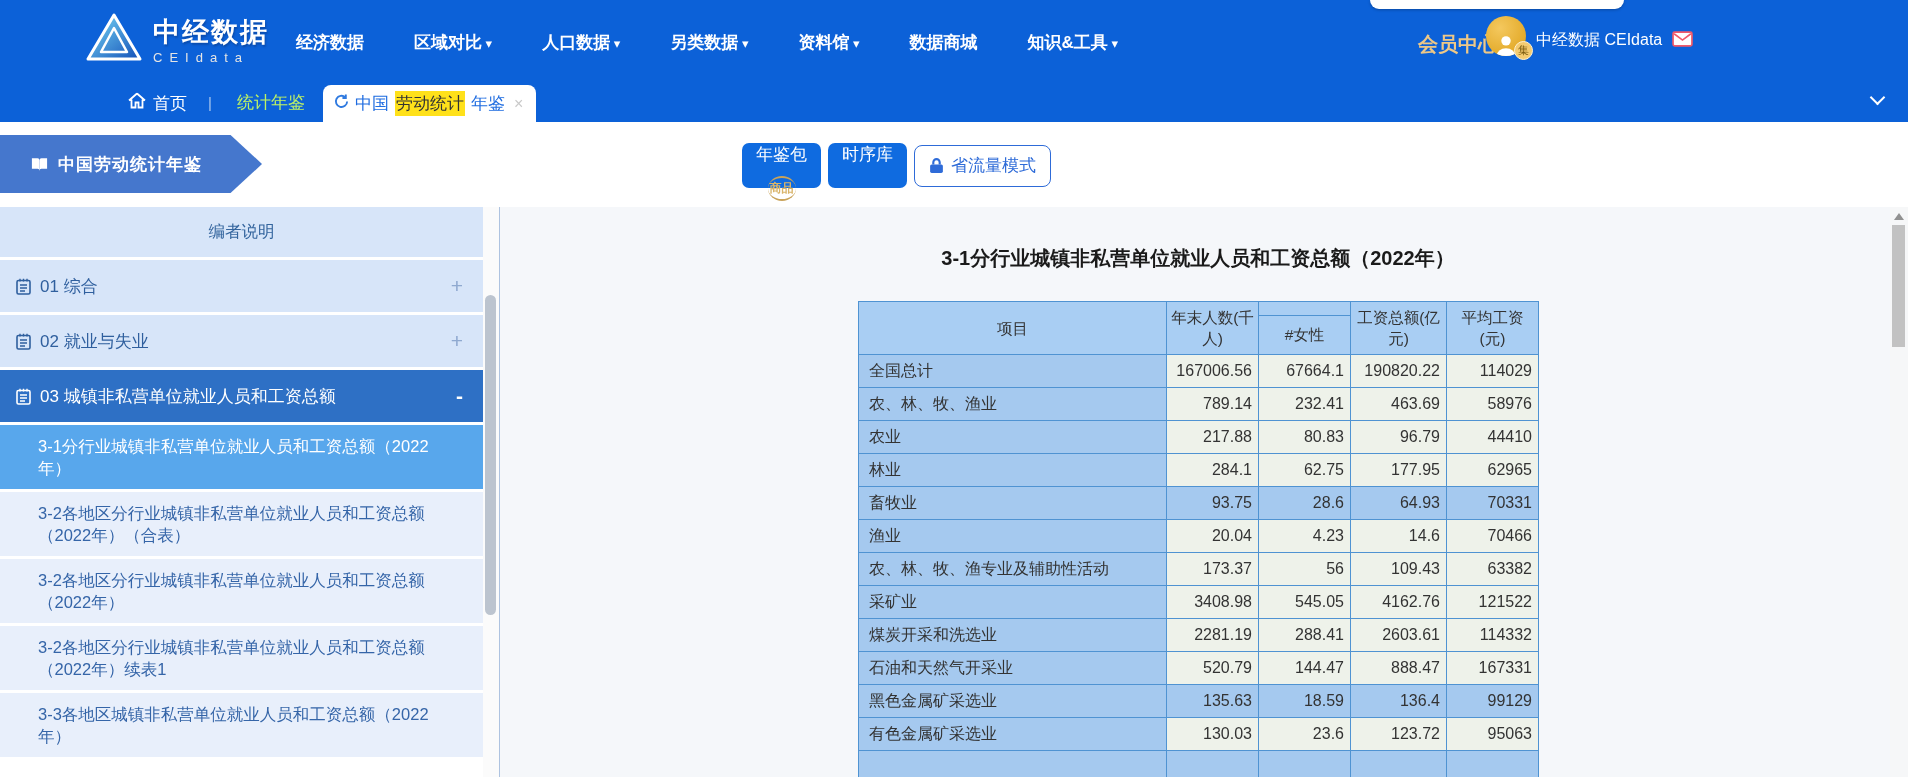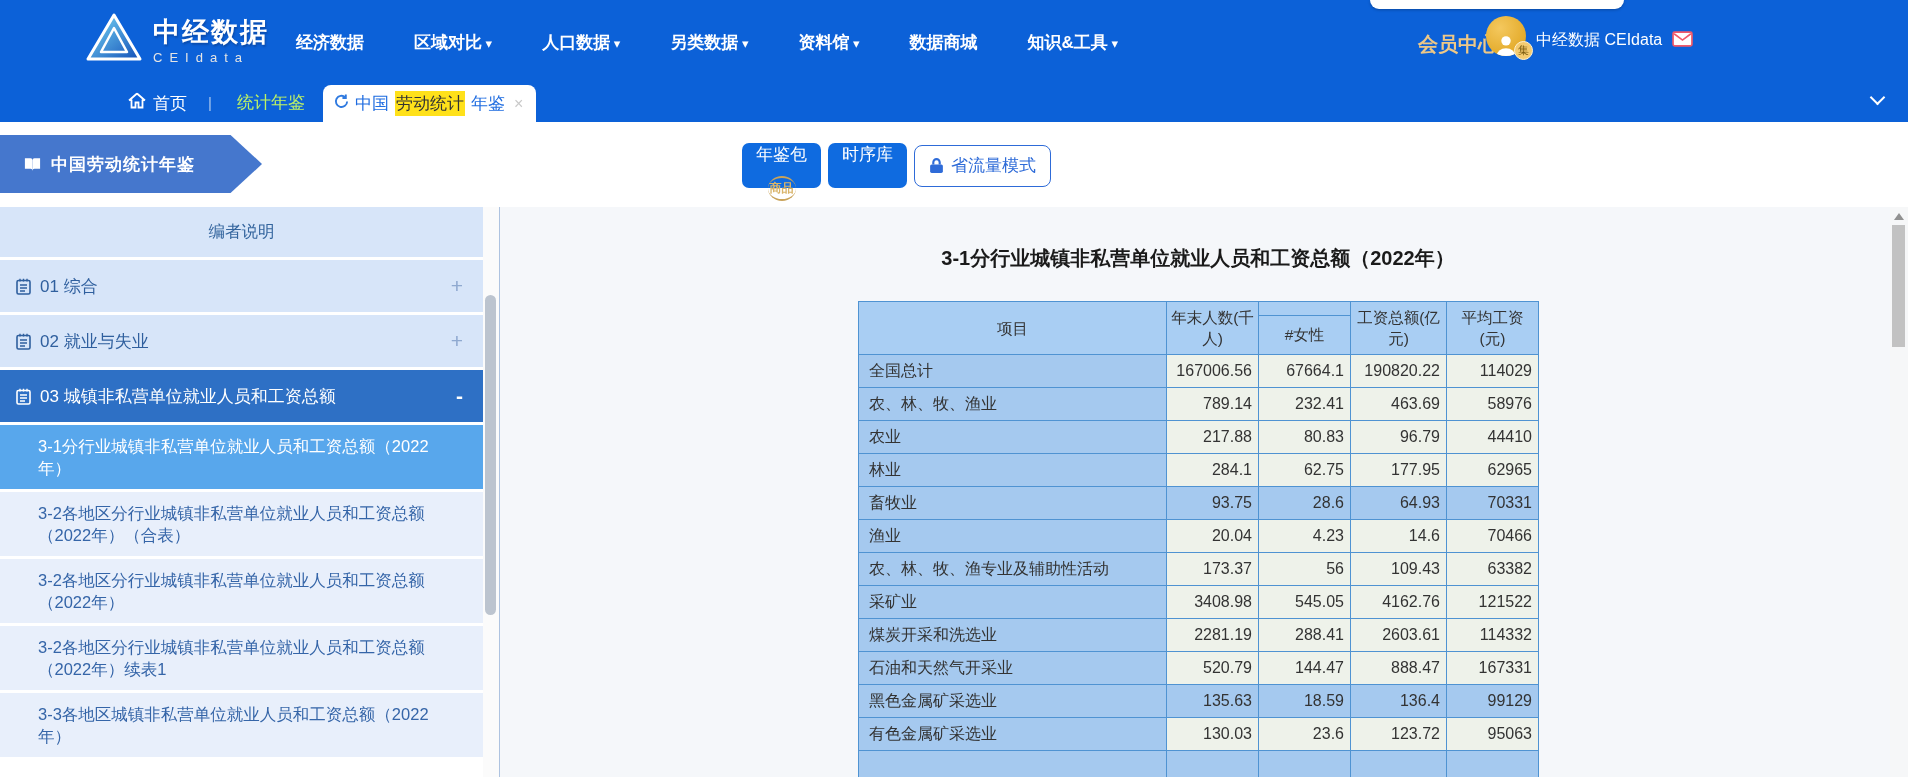--- a/index.html
+++ b/index.html
@@ -31,21 +31,21 @@
   .active-tab { position:absolute; left:312px; top:1px; height:37px; background:#fff; border-radius:8px 8px 0 0; display:flex; align-items:center; gap:6px; padding:0 13px 0 11px;margin-left:11px; }
   .active-tab .t-txt { color:#1f6ce0; font-size:17px; }
   .tab-hl { background:#ffe11a; color:#333; font-size:17px; padding:1px 1px; }
   .tab-close { color:#c9c9c9; font-size:16px; margin-left:3px; }
   .chevron-down { position:absolute; left:1872px; top:8px; width:11px; height:11px; border-left:2px solid #fff; border-bottom:2px solid #fff; transform:rotate(-45deg); }
 
   
   .toolbar { position:absolute; left:0; top:122px; width:1908px; height:85px; background:#fff; }
   .banner { position:absolute; left:0; top:13px; width:262px; height:58px; background:#4577cd;
             clip-path:polygon(0 0, 88% 0, 100% 50%, 88% 100%, 0 100%);
-            display:flex; align-items:center; gap:9px; padding-left:23px; }
+            display:flex; align-items:center; gap:9px; padding-left:30px; }
   .banner span { color:#fff; font-size:17px; font-weight:bold; letter-spacing:1px; }
   .years { position:absolute; left:262px; top:24px; height:40px; display:flex; align-items:center; gap:15px; }
   .year { font-size:21px; color:#4d4d4d; cursor:pointer; padding:2px 4px; }
   .year.active { background:#f3ac16; color:#fff; font-weight:bold; border-radius:6px; padding:3px 8px; }
   .btns { position:absolute; left:742px; top:21px; height:45px; display:flex; align-items:center; gap:7px; }
   .btn-blue { height:45px; background:#0f6be0; color:#fff; font-size:17px; border:none; border-radius:7px; padding:0 14px; display:flex; align-items:center; gap:10px; cursor:pointer;flex-direction:column; }
   .pkg-badge { color:#d9b469; font-size:12px; font-weight:bold; border-top:2px solid #c9a35a; border-bottom:2px solid #c9a35a; border-radius:50%; padding:2px 2px; }
   .btn-outline { height:42px; background:#fff; color:#2e6bd8; font-size:17px; border:1px solid #2e6bd8; border-radius:8px; padding:0 14px; display:flex; align-items:center; gap:7px; cursor:pointer; }
 
   

